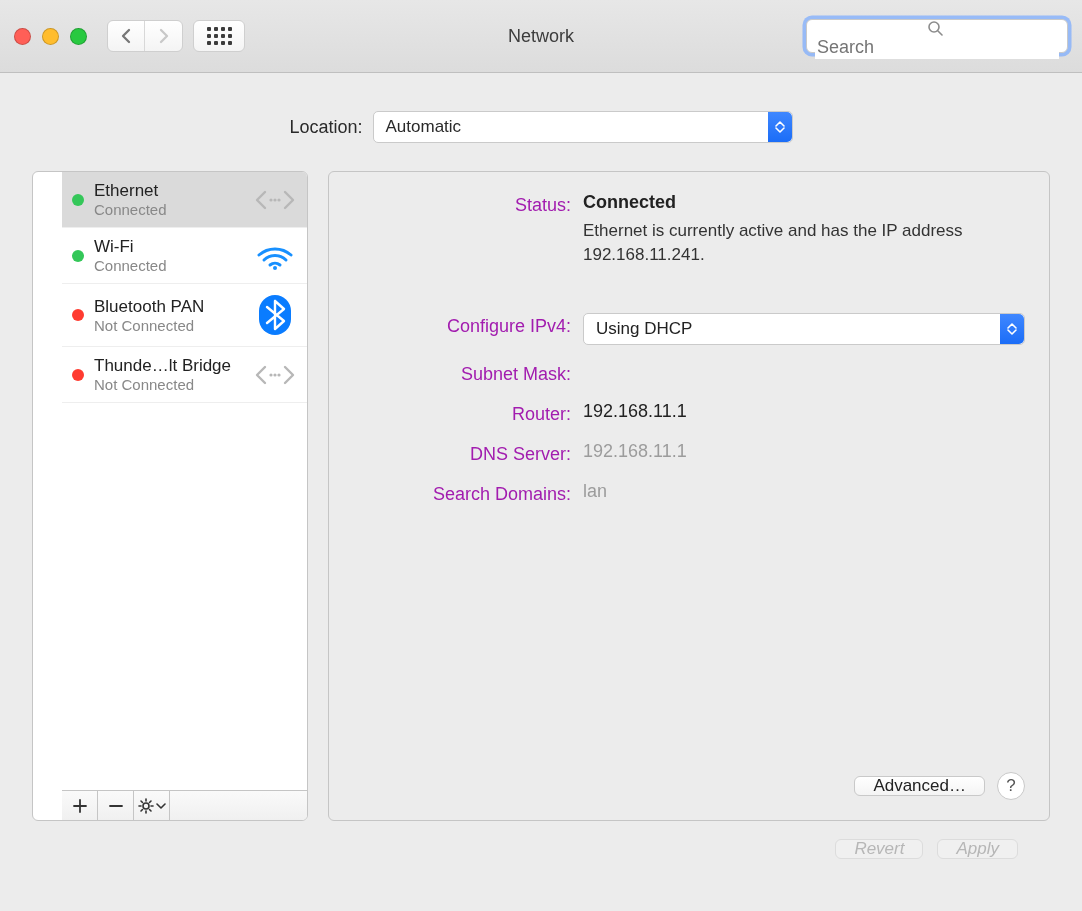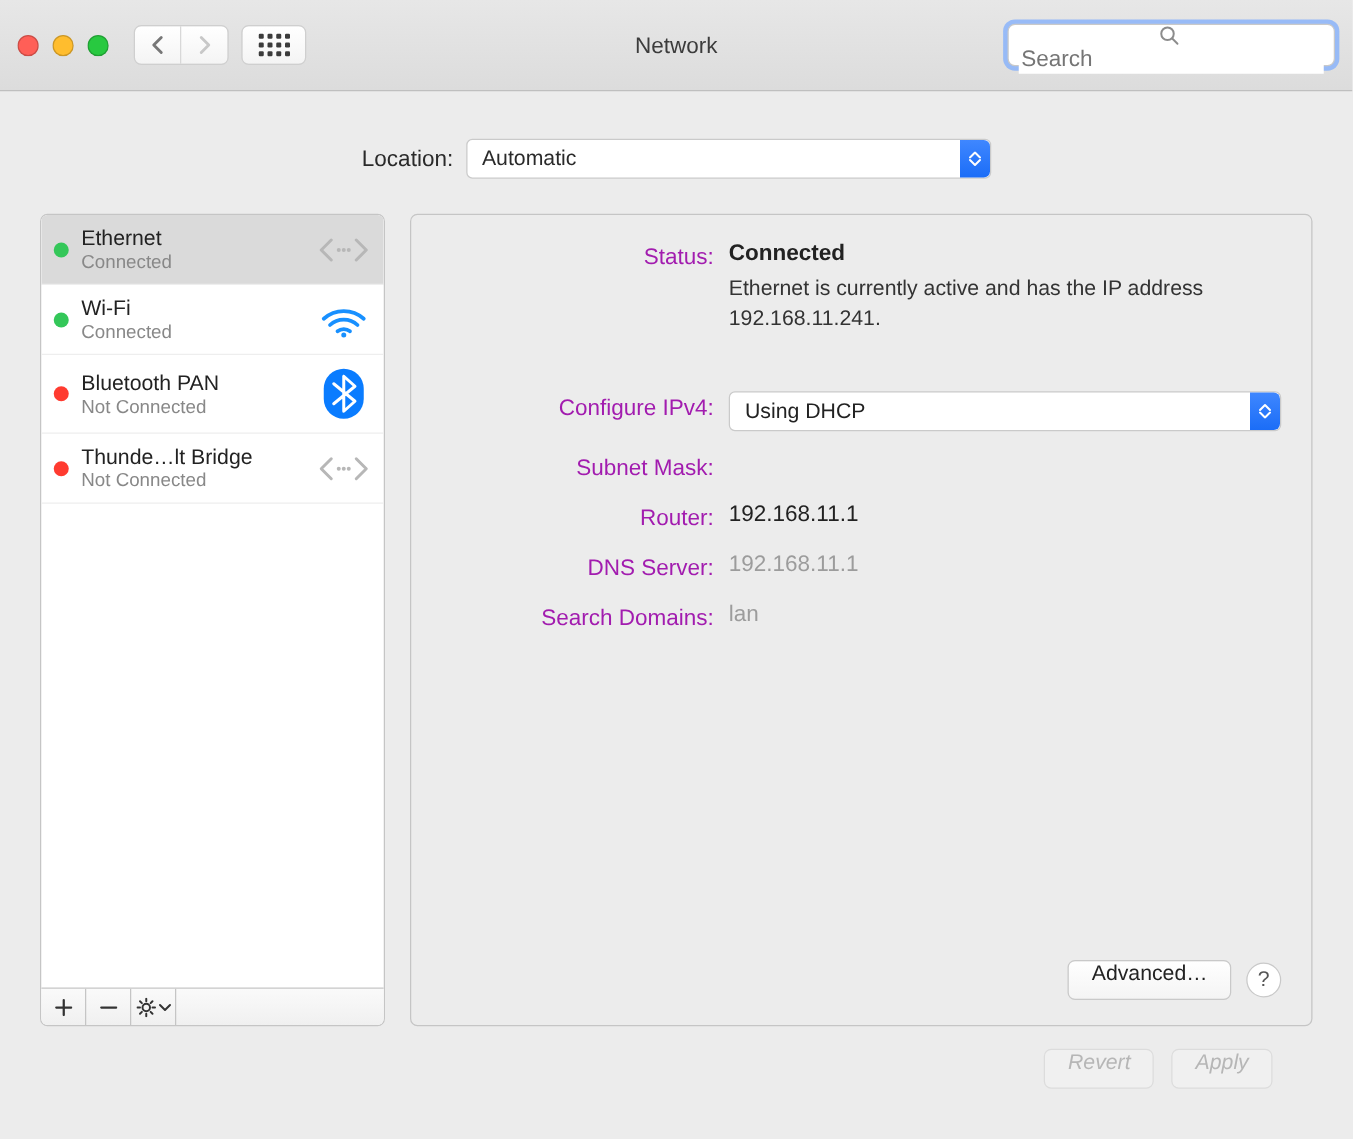--- a/index.html
+++ b/index.html
@@ -125,20 +125,21 @@
   }
 
   
   .sidebar {
     width: 276px;
     display: flex; flex-direction: column;
     border: 1px solid #c5c5c5;
     border-radius: 6px;
     background: #fff;
     overflow: hidden;
+    padding-left: 29px;
   }
   .iface-list { flex: 1; overflow: auto; }
   .iface {
     display: flex; align-items: center; gap: 10px;
     padding: 9px 10px;
     border-bottom: 1px solid #eee;
     cursor: default;
   }
   .iface.sel {
     background: #dadada;
@@ -214,25 +215,25 @@
     font-size:17px;
   }
   .select.cfg { width: 100%; }
 
   .detail-spacer { flex:1; }
   .detail-footer { display:flex; justify-content:flex-end; align-items:center; gap:12px; }
   .btn {
     background: linear-gradient(#ffffff,#f4f4f4);
     border: 1px solid #c9c9c9;
     border-radius: 6px;
-    height: 32px;
+    height: 20px;
     padding: 0 18px;
     font-size: 17px;
     color: #222;
-    display:flex; 
+    display:flex; align-items:center;
     cursor: default;
   }
   .help-dot {
     width: 28px; height: 28px;
     border: 1px solid #c9c9c9;
     background:#fff;
     border-radius: 50%;
     display:flex; align-items:center; justify-content:center;
     font-size: 17px; color:#555;
     cursor: default;

